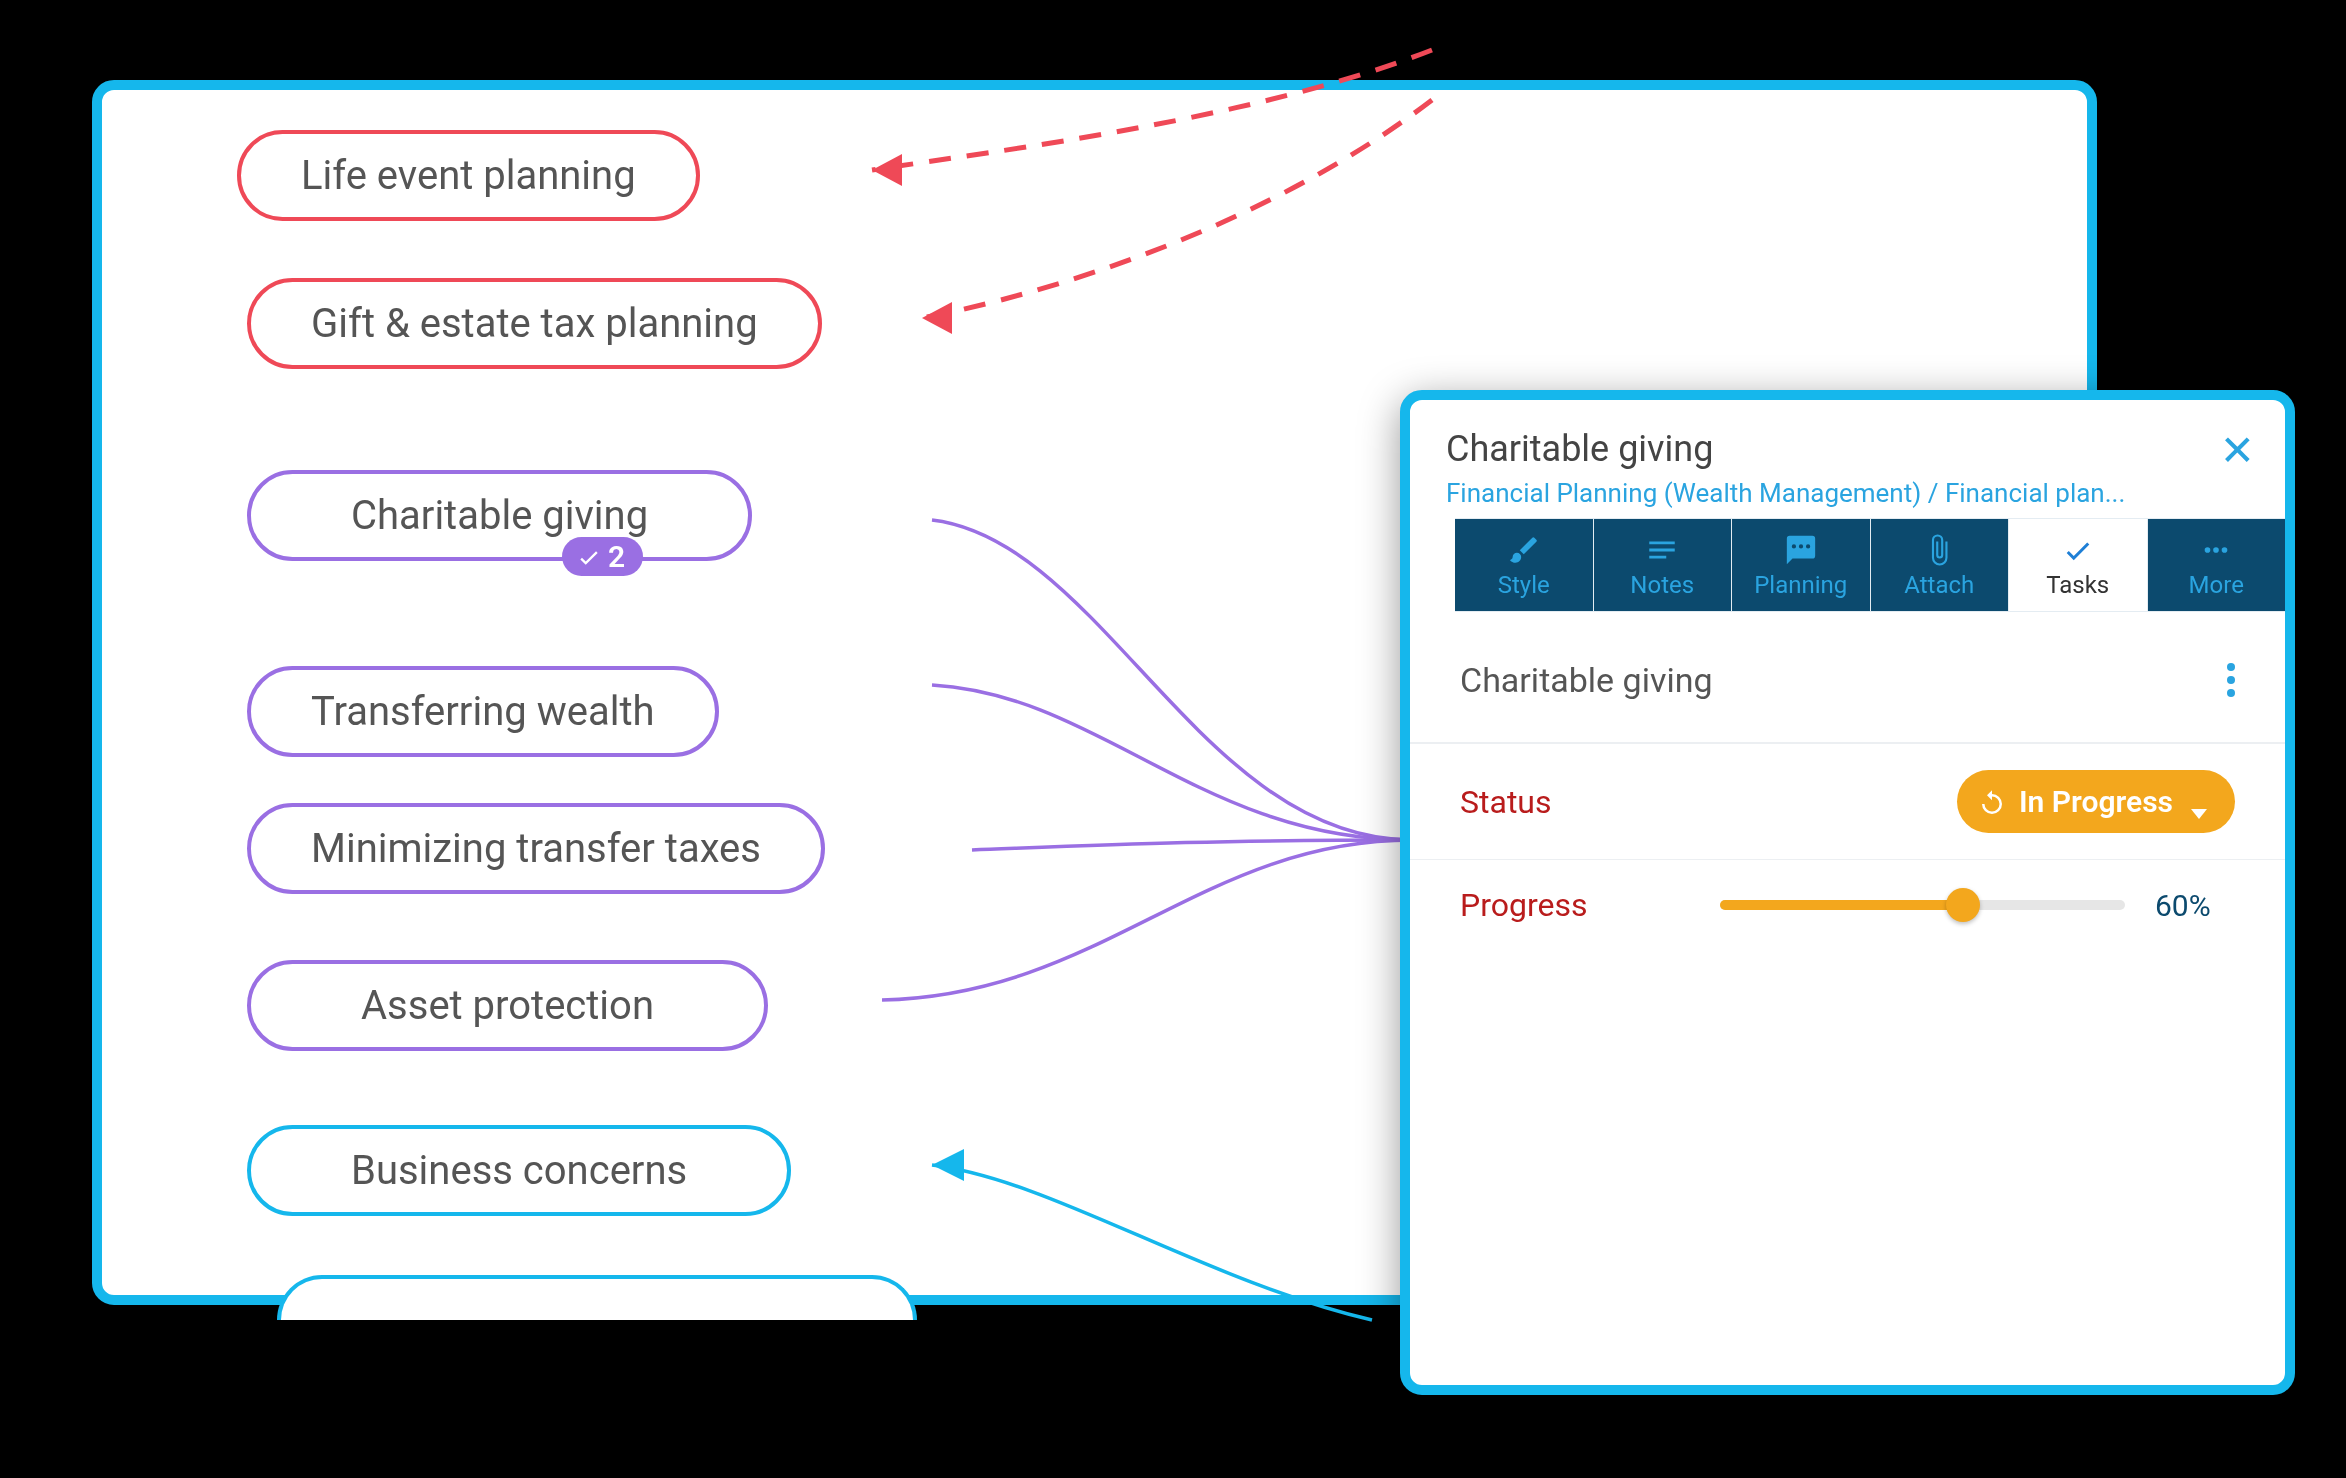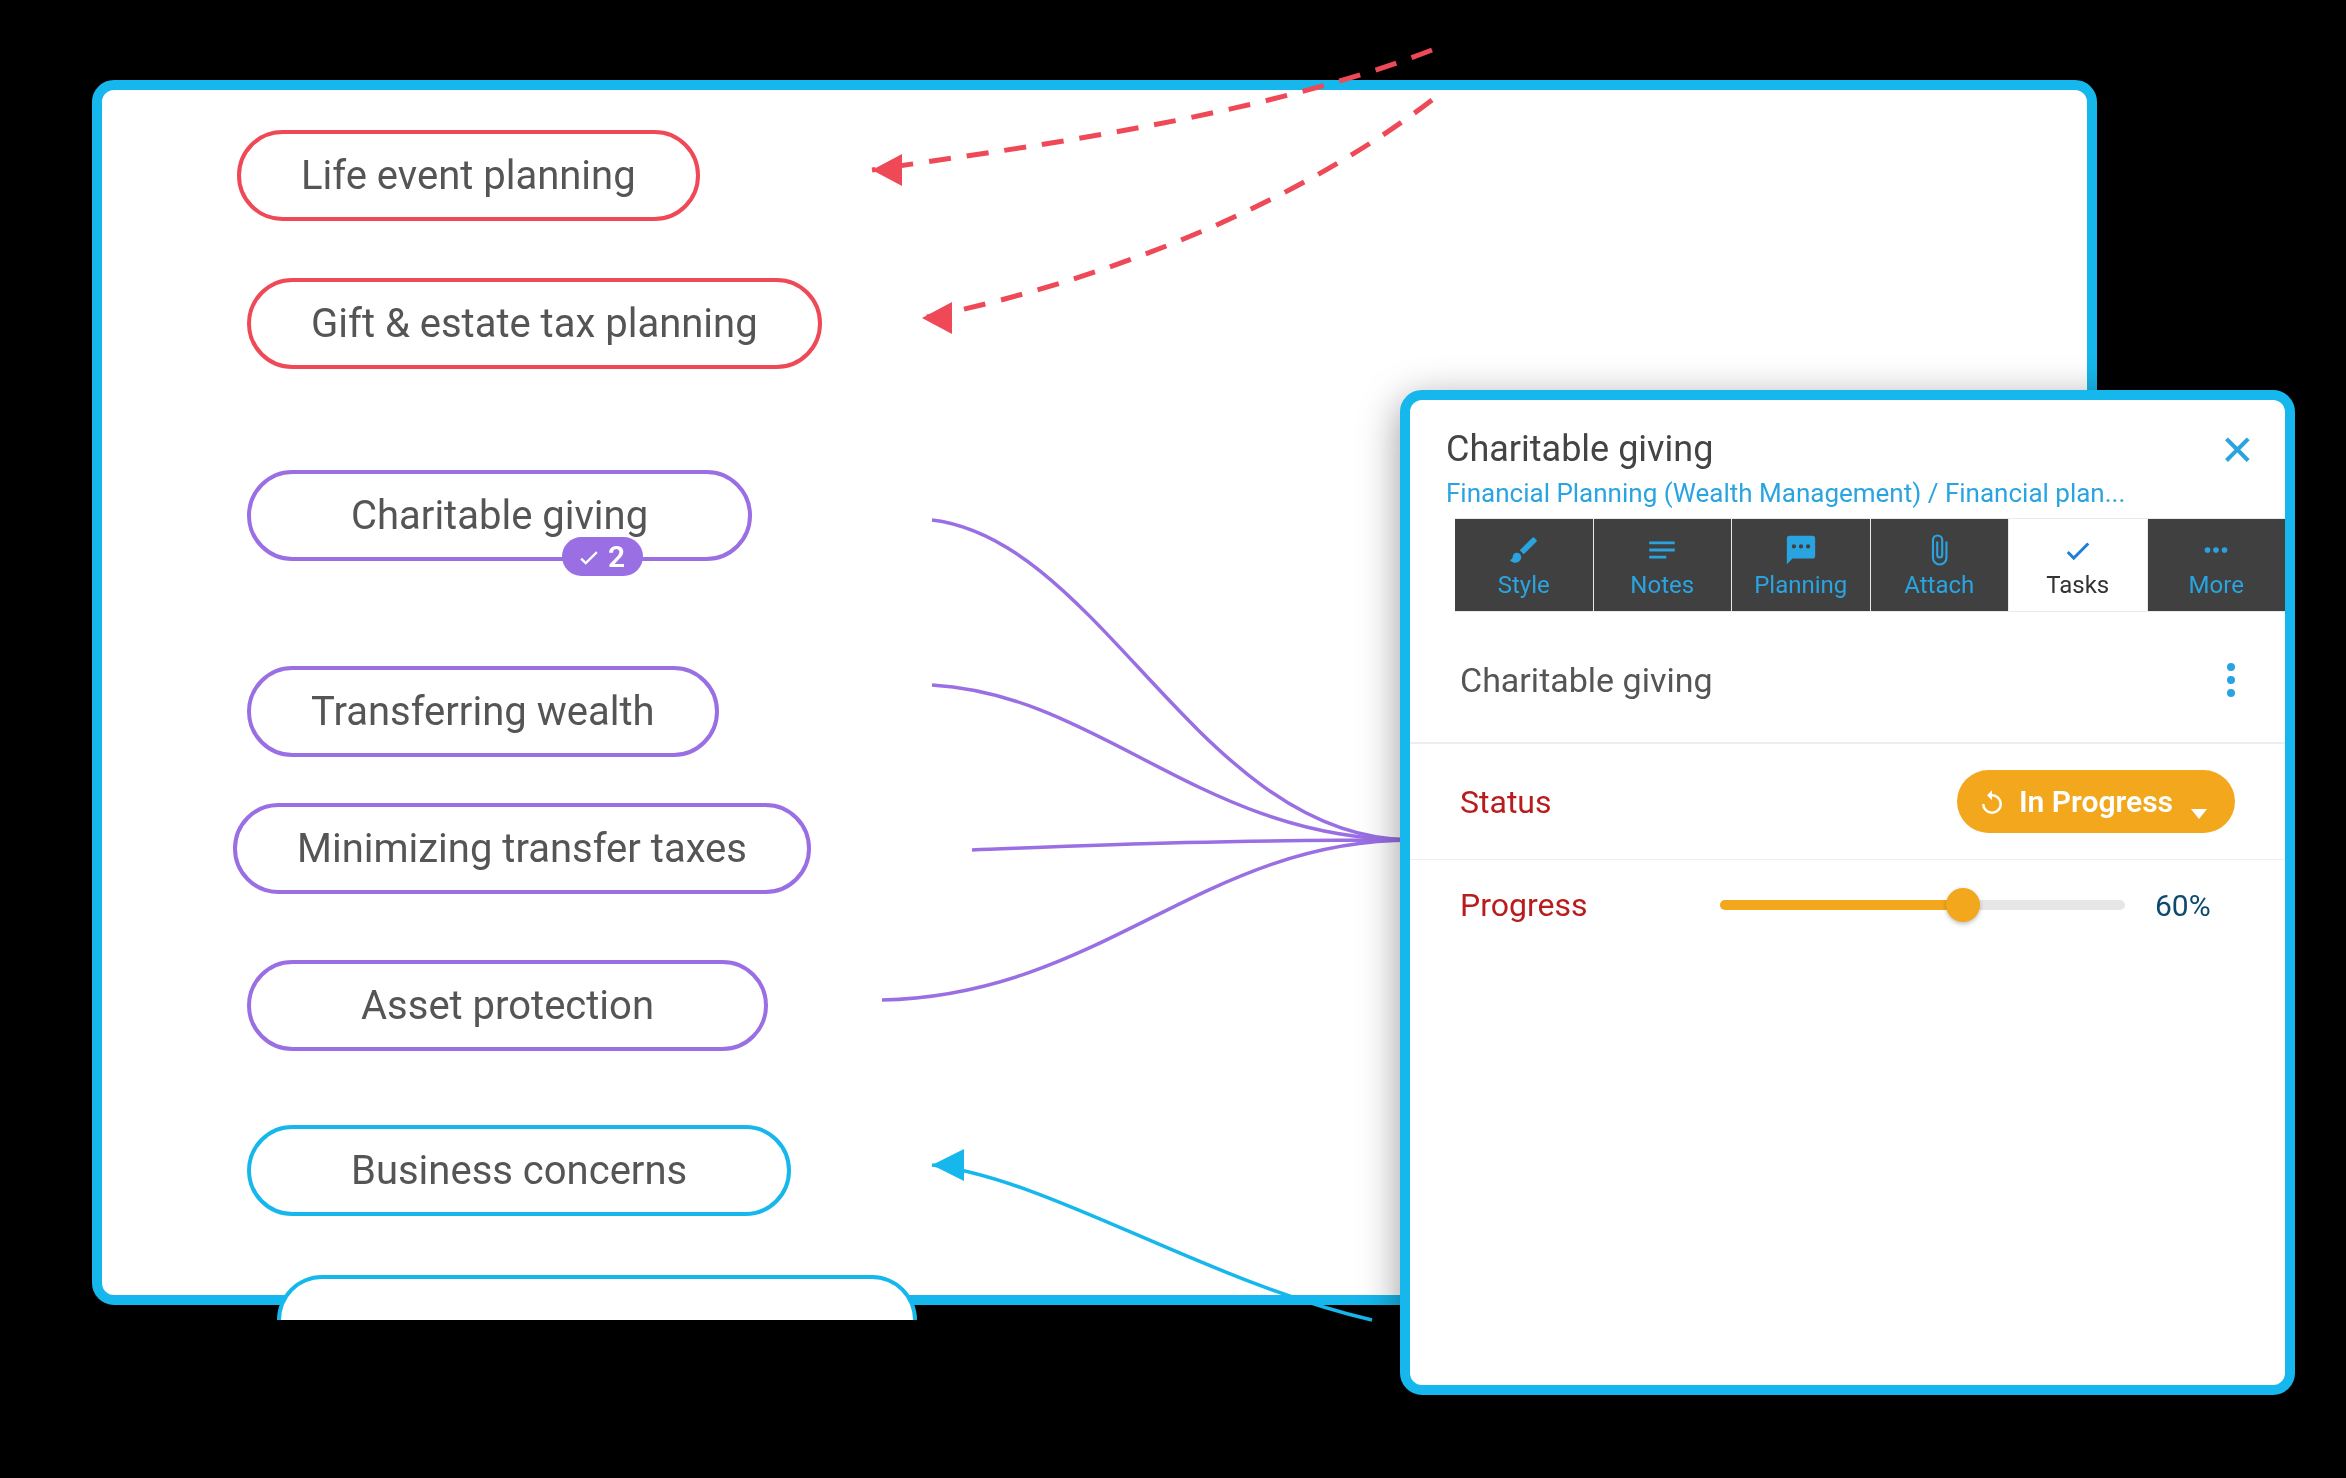--- a/index.html
+++ b/index.html
@@ -91,21 +91,21 @@
     font-size: 42px;
     color: #2aa4e0;
     cursor: pointer;
     line-height: 1;
   }
 
   .panel-tabs {
     display: flex;
     border-top: 1px solid #e4ecf2;
     border-bottom: 1px solid #e4ecf2;
-    background: #404040;
+    background: #0c4a6e;
     margin-left: 45px;
   }
   .tab {
     flex: 1;
     display: flex;
     flex-direction: column;
     align-items: center;
     gap: 4px;
     padding: 14px 0 12px;
     font-size: 24px;
@@ -234,21 +234,21 @@
   <div class="task-badge" style="left:460px; top:447px;">
     <svg viewBox="0 0 24 24">
         <path fill="#fff" d="M9 16.2l-3.5-3.5L4 14.2 9 19.2 20 8.2l-1.5-1.5z"></path>
       </svg>
     <span>2</span>
   </div>
 
   <div class="node purple" style="left:145px; top:576px;">
     <span>Transferring wealth</span>
   </div>
-  <div class="node purple" style="left:131px; top:713px;">
+  <div class="node purple" style="left:145px; top:713px;">
     <span>Minimizing transfer taxes</span>
   </div>
   <div class="node purple" style="left:145px; top:870px; padding-left:110px; padding-right:110px;">
     <span>Asset protection</span>
   </div>
 
   <div class="node blue" style="left:145px; top:1035px; padding-left:100px; padding-right:100px;">
     <span>Business concerns</span>
   </div>
 

